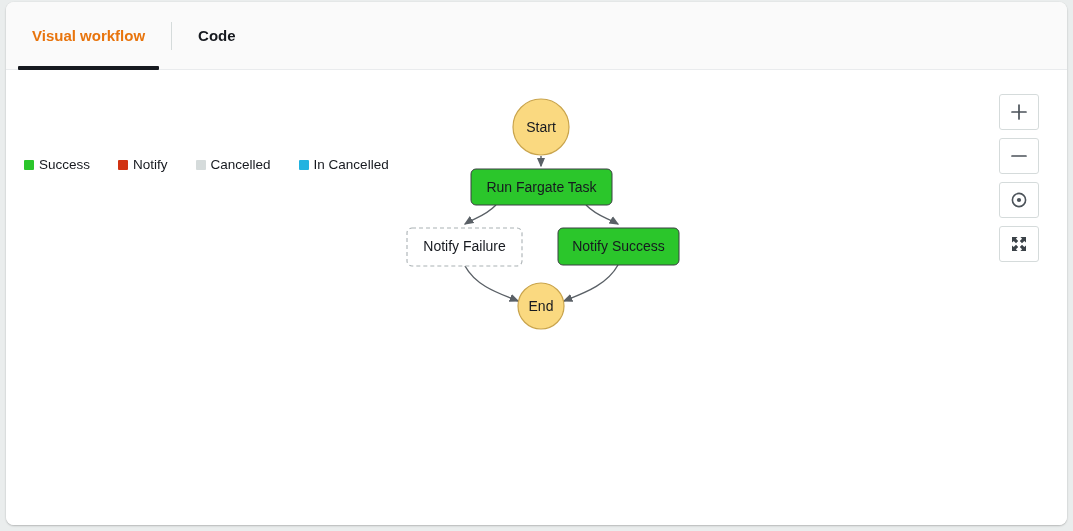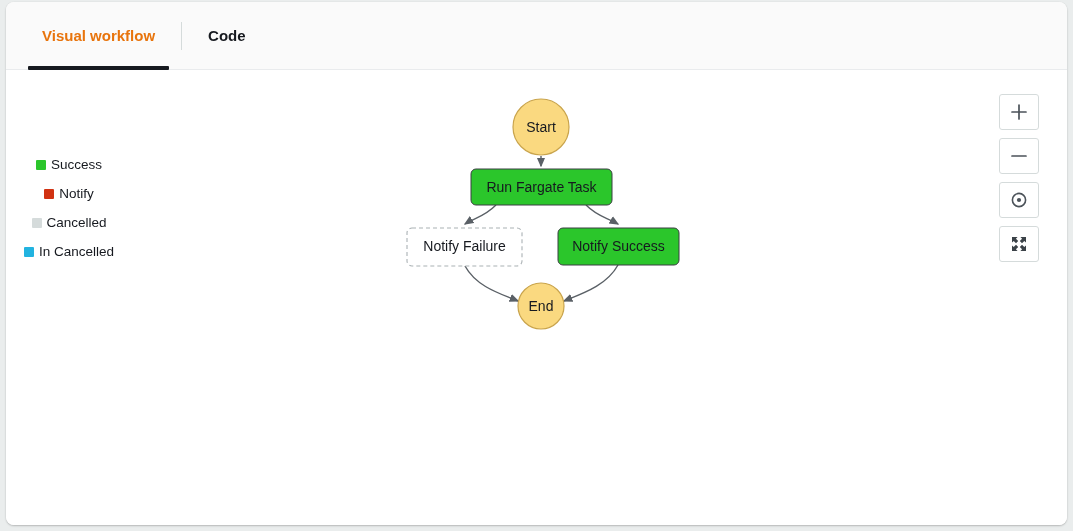--- a/index.html
+++ b/index.html
@@ -27,21 +27,21 @@
     overflow: hidden;
   }
   
   .tabbar {
     position: relative;
     height: 68px;
     background: #fafafa;
     border-bottom: 1px solid #e9ebed;
     display: flex;
     align-items: center;
-    padding-left: 10px;
+    padding-left: 0;
     box-sizing: border-box;
   }
   .tab {
     position: relative;
     height: 68px;
     display: flex;
     align-items: center;
     justify-content: center;
     padding: 0 26px;
     font-size: 15px;
@@ -71,24 +71,23 @@
     flex: 0 0 auto;
   }
 
   
   .legend {
     position: absolute;
     left: 18px;
     top: 86px;
     display: flex;
     align-items: center;
-    gap: 14px;
+    gap: 28px;
     font-size: 13.5px;
     color: #16191f;
-    flex-direction: column;
   }
   .legend-item {
     display: flex;
     align-items: center;
     gap: 5px;
     white-space: nowrap;
   }
   .swatch {
     width: 10px;
     height: 10px;

